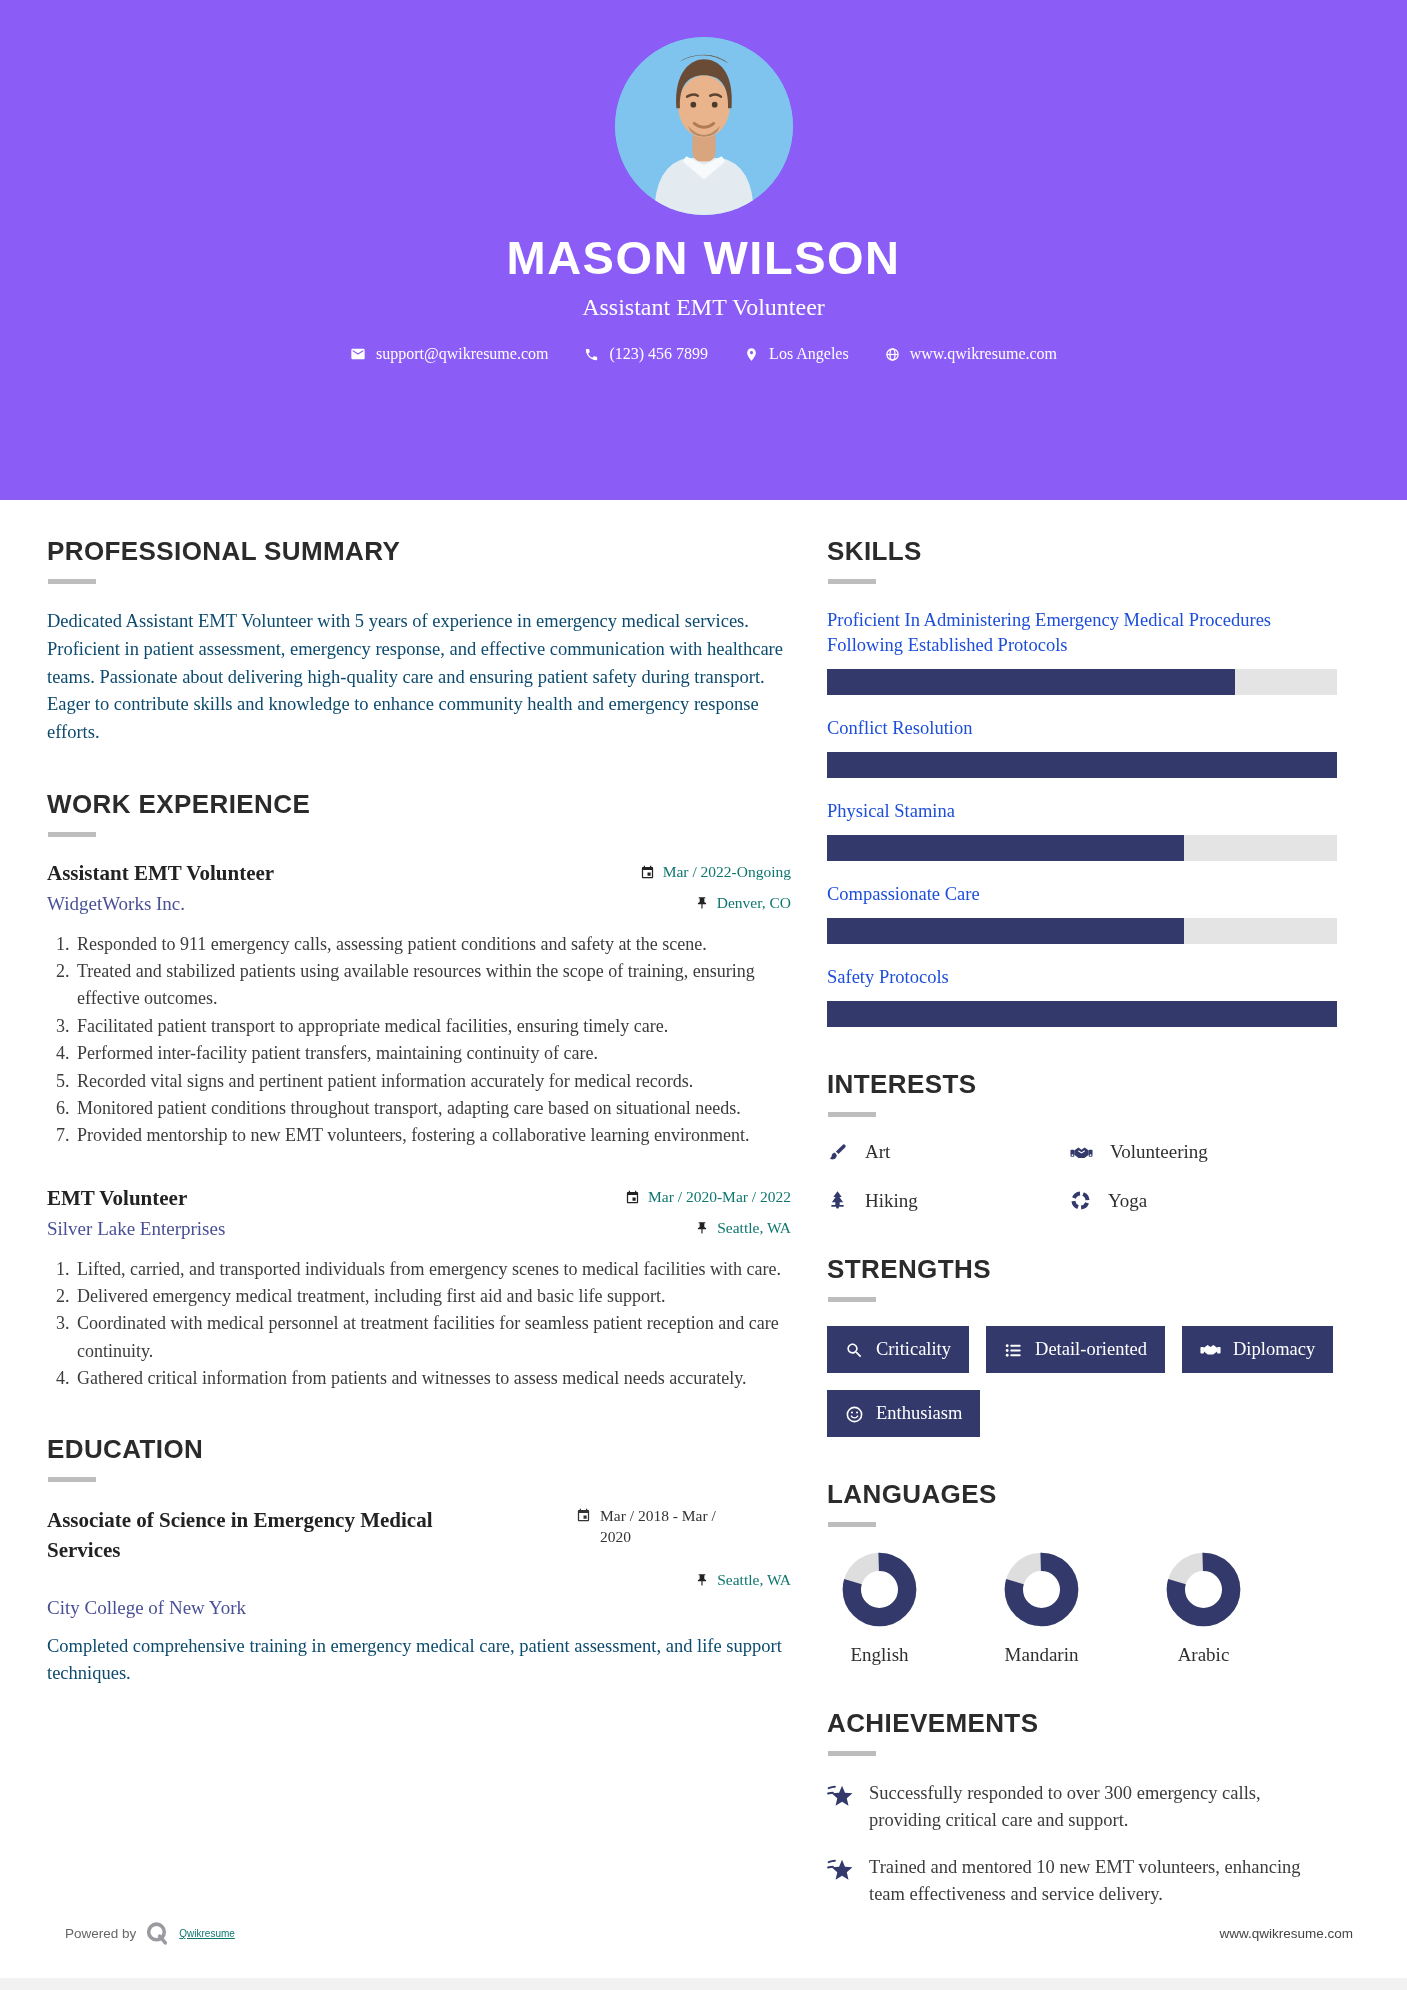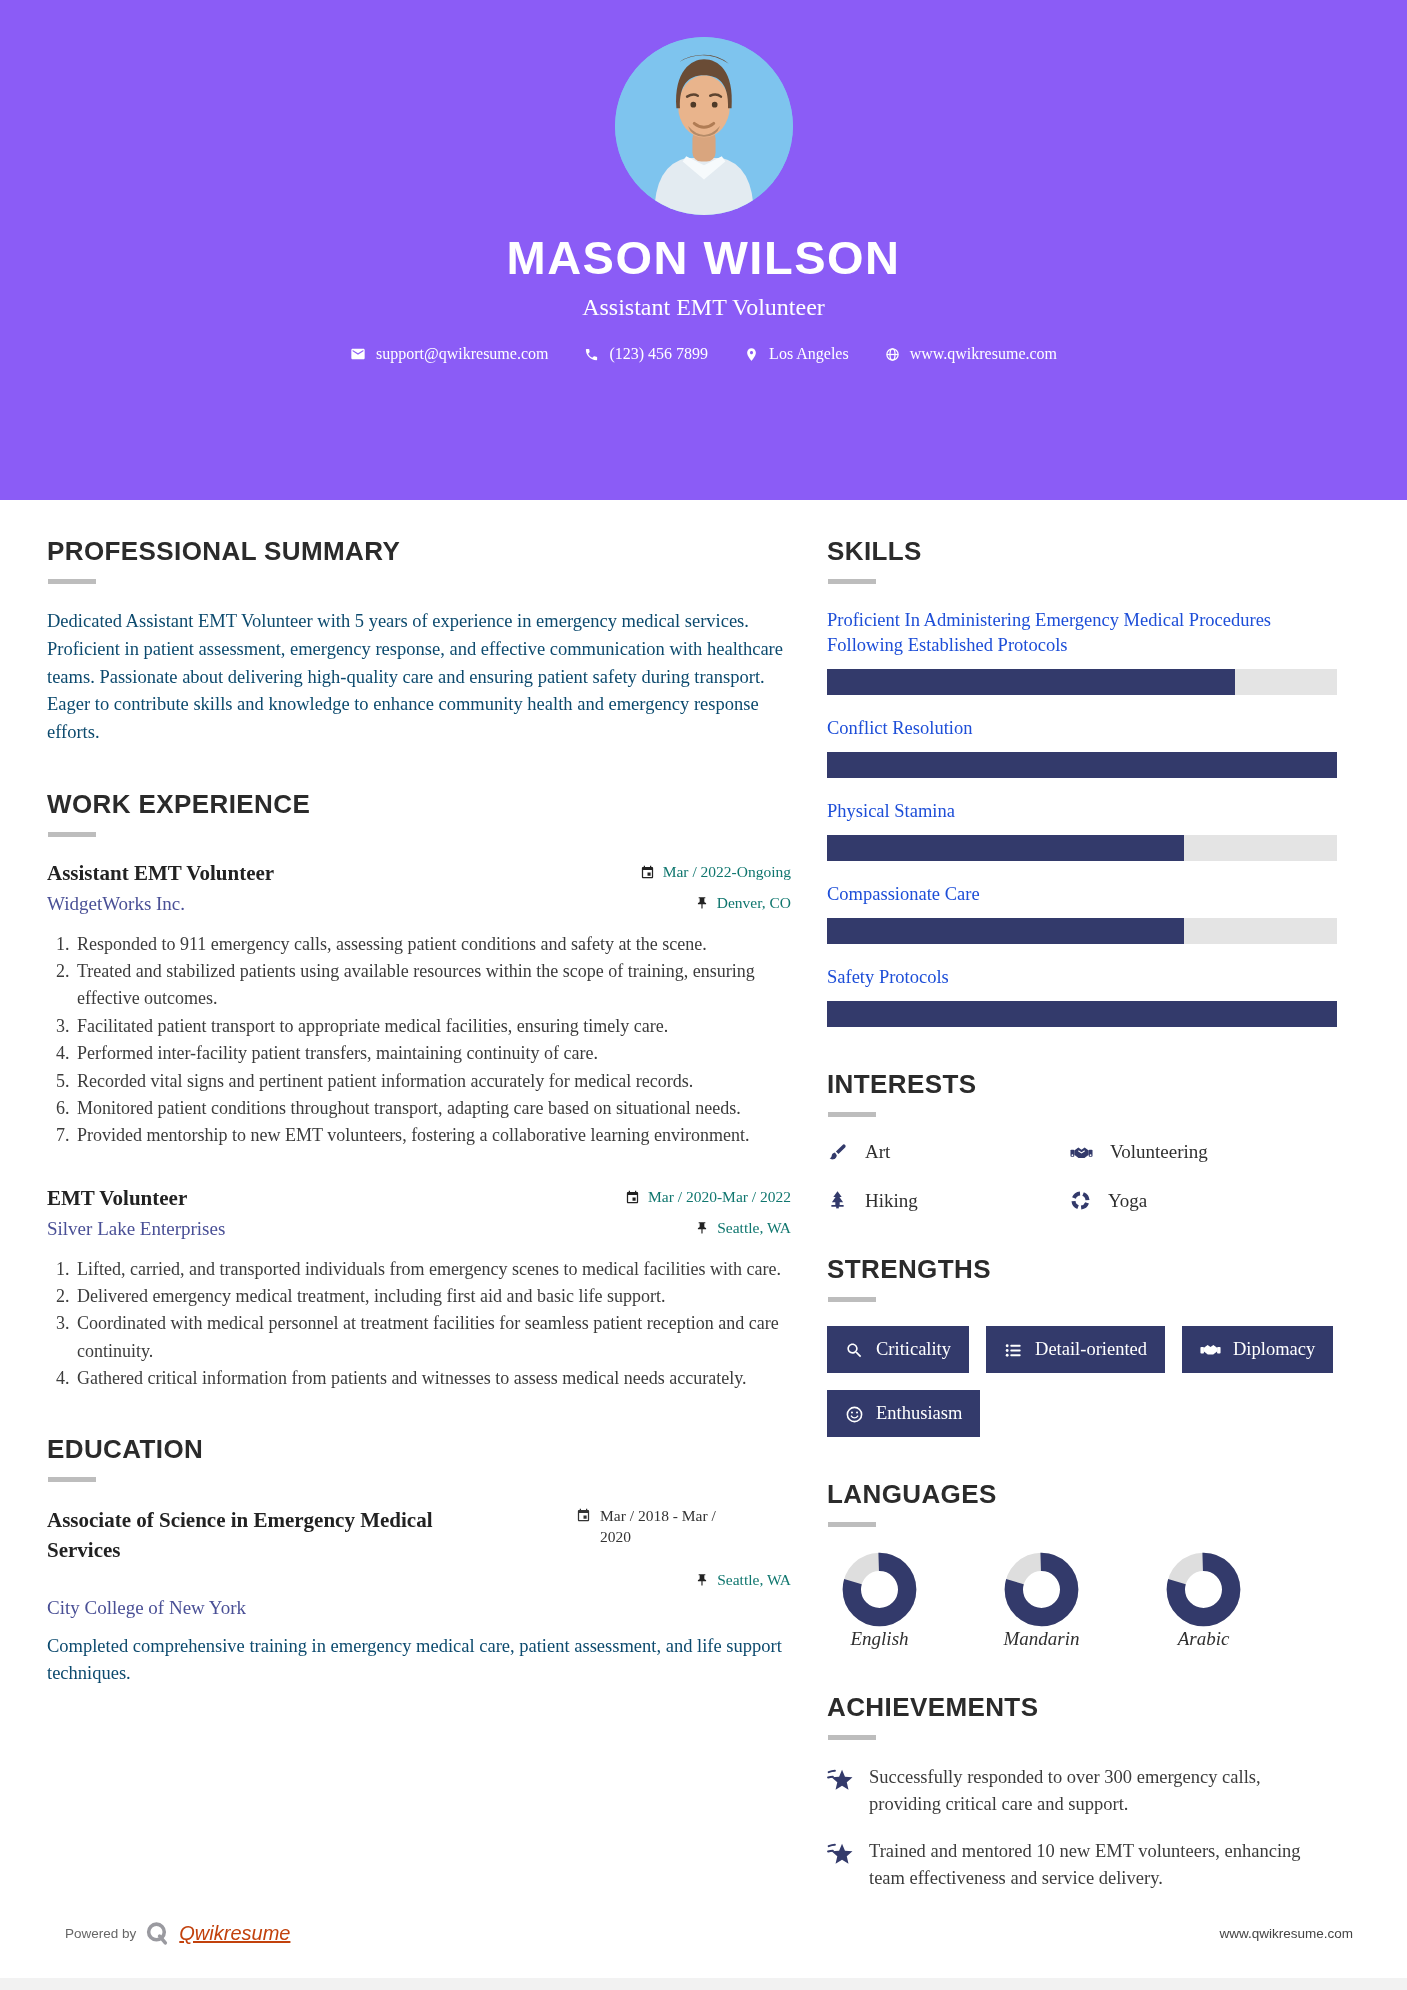--- a/index.html
+++ b/index.html
@@ -63,30 +63,30 @@
 
   
   .badges { display:flex; flex-wrap:wrap; gap:17px; }
   .badge { background:#333A6B; color:#fff; display:inline-flex; align-items:flex-end; gap:12px; font-size:18.5px; padding:13px 18px; }
   .badge .bicon { display:flex; }
 
   
   .langs { display:flex; gap:85px; margin-left:14px; margin-top:4px; }
   .lang { display:flex; flex-direction:column; align-items:center; }
   .donut { width:77px; height:77px; }
-  .lang-label { font-size:19px; color:#2F2F2F; white-space:nowrap;font-style:italic; }
+  .lang-label { margin-top:16px; font-size:19px; color:#2F2F2F; white-space:nowrap; }
 
   
   .ach-item { display:flex; gap:15px; margin-bottom:21px; font-size:18.5px; line-height:1.45; color:#3C3C3C; }
   .ach-item .aicon { flex:none; color:#333A6B; margin-top:2px; }
 
   
   .footer { position:absolute; left:65px; right:54px; bottom:44px; display:flex; justify-content:space-between; align-items:center; font-family:"Liberation Sans", sans-serif; font-size:13.5px; color:#666; }
   .footer-left { display:flex; align-items:center; gap:9px; }
-  .brand-link { color:#c2410c; text-decoration:underline; font-size:20px;font-style:italic; }
+  .brand-link { color:#0f766e; text-decoration:underline; font-size:10px; }
   .footer-site { color:#444; }
   .bottom-strip { position:absolute; bottom:0; left:0; right:0; height:12px; background:#F2F2F2; }
 </style>
 </head>
 <body>
 
 <svg width="0" height="0" style="position:absolute">
   <defs>
     <g id="i-envelope">
         <path d="M20 4H4c-1.1 0-2 .9-2 2v12c0 1.1.9 2 2 2h16c1.1 0 2-.9 2-2V6c0-1.1-.9-2-2-2zm0 4-8 5-8-5V6l8 5 8-5v2z"></path>

